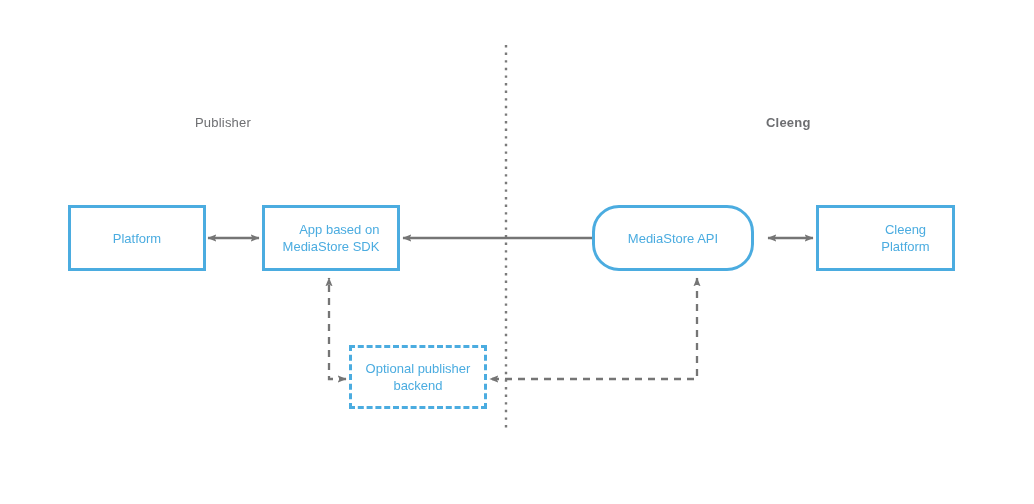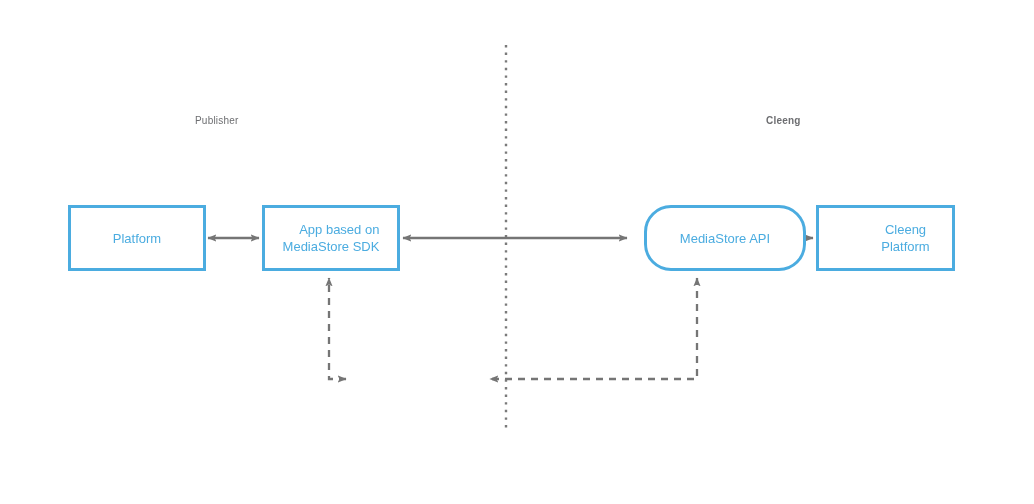--- a/index.html
+++ b/index.html
@@ -19,21 +19,21 @@
   }
   svg.layer {
     position: absolute;
     left: 0;
     top: 0;
     width: 1034px;
     height: 504px;
   }
   .zone-label {
     position: absolute;
-    font-size: 10px;
+    font-size: 13px;
     color: #6d6e71;
     letter-spacing: 0.2px;
     white-space: nowrap;
     user-select: none;
   }
   .node {
     position: absolute;
     box-sizing: border-box;
     display: flex;
     align-items: center;
@@ -88,22 +88,26 @@
 
   <div class="node solid" style="left:68px; top:205px; width:138px; height:66px;">
     <span class="node-label">Platform</span>
   </div>
 
   <div class="node solid" style="left:262px; top:205px; width:138px; height:66px;text-align:right;">
     <span class="node-label">App based on
 MediaStore SDK</span>
   </div>
 
+  <div class="node dashed" style="left:349px; top:345px; width:138px; height:64px;">
+    <span class="node-label">Optional publisher
+backend</span>
+  </div>
 
-  <div class="node solid" style="left:644px; top:205px; width:162px; height:66px;border-radius:27px;">
+  <div class="node solid" style="left:592px; top:205px; width:162px; height:66px;border-radius:27px;">
     <span class="node-label">MediaStore API</span>
   </div>
 
   <div class="node solid" style="left:816px; top:205px; width:139px; height:66px;padding-left:40px;">
     <span class="node-label">Cleeng Platform</span>
   </div>
 
 </div>
 
 </body></html>

